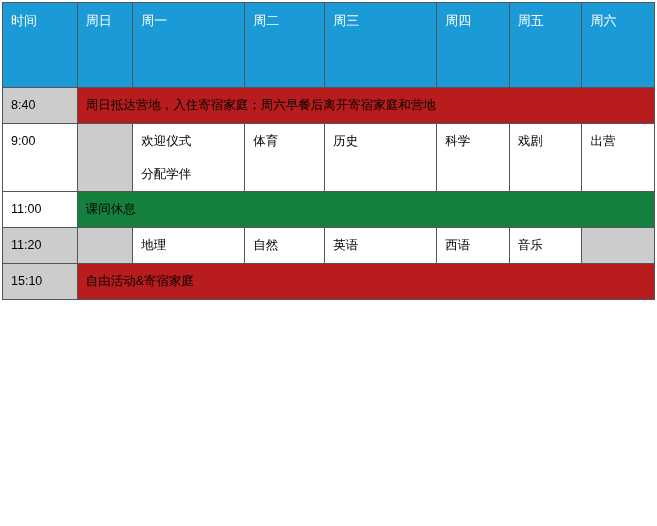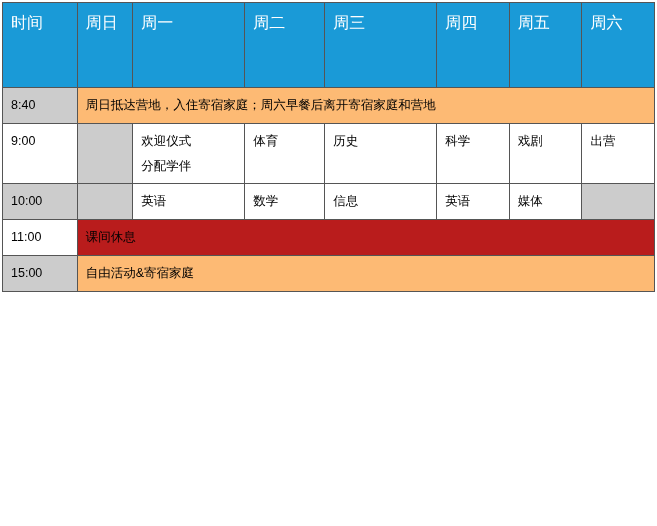--- a/index.html
+++ b/index.html
@@ -32,44 +32,44 @@
     vertical-align: top;
     text-align: left;
     font-weight: normal;
     line-height: 1.5;
   }
   thead th {
     background: #1a9ad7;
     color: #ffffff;
     height: 68px;
     vertical-align: top;
-    font-size: 16px;
+    font-size: 13px;
   }
   td.time-cell {
     background: #ffffff;
     white-space: nowrap;
     margin-top: 23px;
   }
   td.time-cell.shaded {
     background: #cccccc;
   }
   td.shaded {
     background: #cccccc;
   }
   td.merged {
     text-align: center;
-    background: #fdba74;
+    background: #b91c1c;
     margin-left: 34px;
   }
   td.merged-white {
     text-align: center;
-    background: #b91c1c;
+    background: #15803d;
   }
   td.two-line div + div {
-    margin-top: 6px;
+    margin-top: 14px;
   }
   .col-time { width: 70px; }
   .col-sun  { width: 52px; }
   .col-mon  { width: 105px; }
   .col-tue  { width: 75px; }
   .col-wed  { width: 105px; }
   .col-thu  { width: 68px; }
   .col-fri  { width: 68px; }
   .col-sat  { width: 68px; }
 </style>
@@ -114,40 +114,40 @@
           <div>欢迎仪式</div>
           <div>分配学伴</div>
         </td>
         <td>体育</td>
         <td>历史</td>
         <td>科学</td>
         <td>戏剧</td>
         <td>出营</td>
       </tr>
 
-      <tr>
-        <td class="time-cell shaded">10:00</td>
-        <td class="shaded"></td>
-        <td>英语</td>
-        <td>数学</td>
-        <td>信息</td>
-        <td>英语</td>
-        <td>媒体</td>
-        <td class="shaded"></td>
-      </tr>
 
       <tr>
         <td class="time-cell">11:00</td>
         <td class="merged-white" colspan="7">课间休息</td>
       </tr>
 
+      <tr>
+        <td class="time-cell shaded">11:20</td>
+        <td class="shaded"></td>
+        <td>地理</td>
+        <td>自然</td>
+        <td>英语</td>
+        <td>西语</td>
+        <td>音乐</td>
+        <td class="shaded"></td>
+      </tr>
 
 
 
 
       <tr>
-        <td class="time-cell shaded">15:00</td>
+        <td class="time-cell shaded">15:10</td>
         <td class="merged" colspan="7">自由活动&amp;寄宿家庭</td>
       </tr>
 
     </tbody>
   </table>
 </div>
 
 </body></html>

